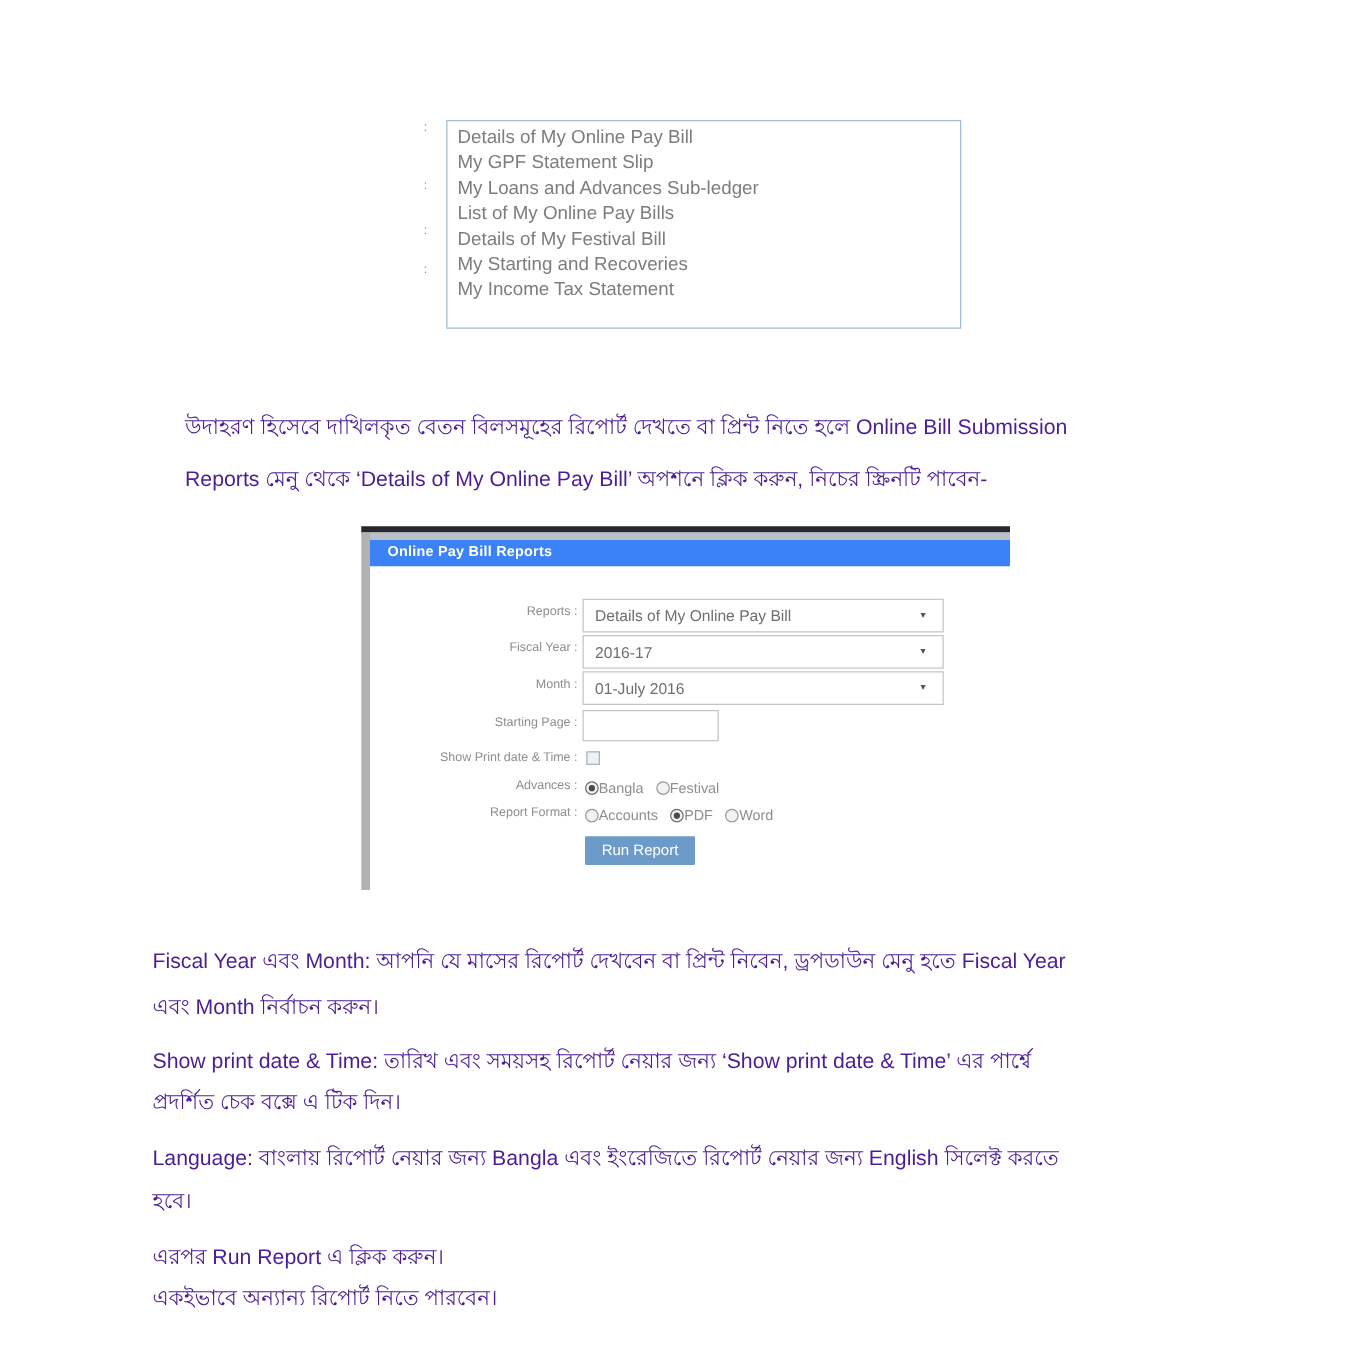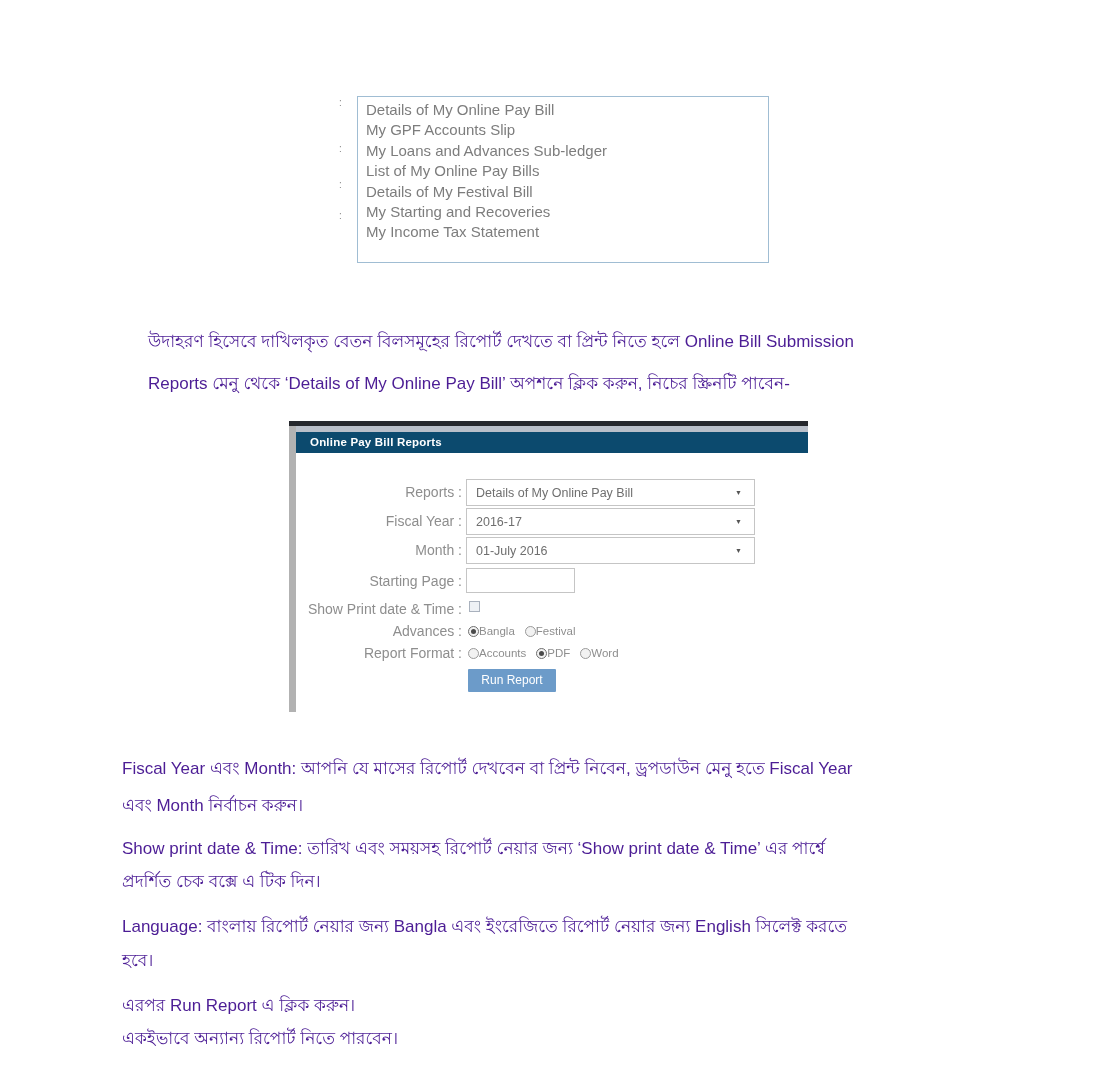--- a/index.html
+++ b/index.html
@@ -17,25 +17,25 @@
   
   .doc-line { color:#4c1d95; font-size:17px; white-space:nowrap; }
   .intro-line { left:148px; }
   .instr-line { left:122px; }
 
   
   .shot { left:289px; top:421px; width:519px; height:291px; background:#ffffff; }
   .shot-topbar-dark  { left:0; top:0; width:519px; height:5px; background:#26282d; }
   .shot-left-strip   { left:0; top:5px; width:7px; height:286px; background:#b2b2b2; }
   .shot-topbar-light { left:7px; top:5px; width:512px; height:6px; background:#b9bfc9; }
-  .shot-header { left:7px; top:11px; width:512px; height:21px; background:#0c4a6e;
+  .shot-header { left:7px; top:11px; width:512px; height:21px; background:#3b82f6;
                  color:#ffffff; font-size:11.5px; font-weight:bold;
                  line-height:21px; padding-left:14px; letter-spacing:.2px; }
 
-  .frow-label { width:173px; text-align:right; font-size:14px; color:#8e8e8e; white-space:nowrap; }
+  .frow-label { width:173px; text-align:right; font-size:10px; color:#8e8e8e; white-space:nowrap; }
   .dropdown { left:177px; width:289px; height:27px; background:#fff;
               border:1px solid #c5c5c5; }
   .dropdown .val { position:absolute; left:9px; top:6px; font-size:12.5px; color:#6f6f6f; white-space:nowrap; }
   .dropdown .arrow { position:absolute; right:12px; top:9px; font-size:7px; color:#555; }
   .text-input { left:177px; width:109px; height:25px; background:#fff; border:1px solid #c5c5c5; }
 
   .checkbox { width:11px; height:11px; border:1px solid #a9b1bd; background:#eef1f5; display:inline-block; }
 
   .radio { width:11px; height:11px; border:1px solid #9a9a9a; border-radius:50%;
            background:#f2f2f2; display:inline-block; position:relative; vertical-align:-2px; }
@@ -51,21 +51,21 @@
 </head>
 <body>
 
 <div class="abs side-mark" style="top:98px">:</div>
 <div class="abs side-mark" style="top:144px">:</div>
 <div class="abs side-mark" style="top:180px">:</div>
 <div class="abs side-mark" style="top:211px">:</div>
 
 <div class="abs menu-listbox">
   <div class="menu-item">Details of My Online Pay Bill</div>
-  <div class="menu-item">My GPF Accounts Slip</div>
+  <div class="menu-item">My GPF Statement Slip</div>
   <div class="menu-item">My Loans and Advances Sub-ledger</div>
   <div class="menu-item">List of My Online Pay Bills</div>
   <div class="menu-item">Details of My Festival Bill</div>
   <div class="menu-item">My Starting and Recoveries</div>
   <div class="menu-item">My Income Tax Statement</div>
 </div>
 
 <div class="abs doc-line intro-line" style="top:328px">উদাহরণ হিসেবে দাখিলকৃত বেতন বিলসমূহের রিপোর্ট দেখতে বা প্রিন্ট নিতে হলে Online Bill Submission</div>
 <div class="abs doc-line intro-line" style="top:370px">Reports মেনু থেকে ‘Details of My Online Pay Bill’ অপশনে ক্লিক করুন, নিচের স্ক্রিনটি পাবেন-</div>
 

